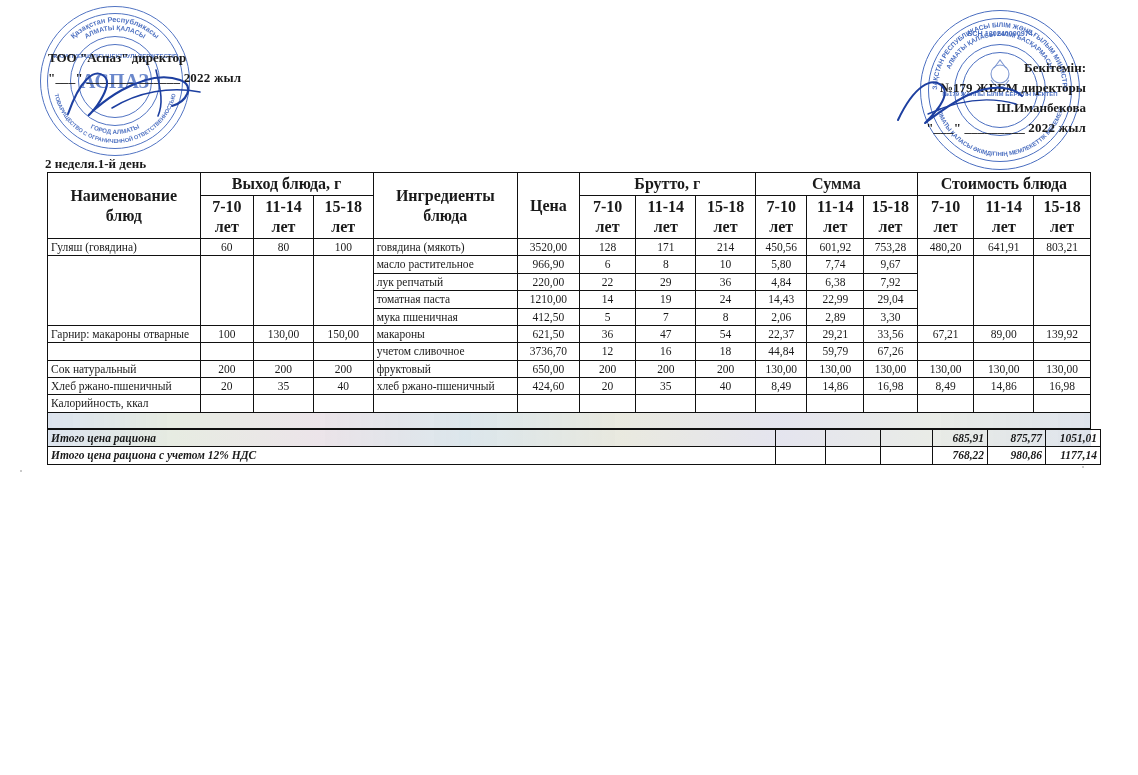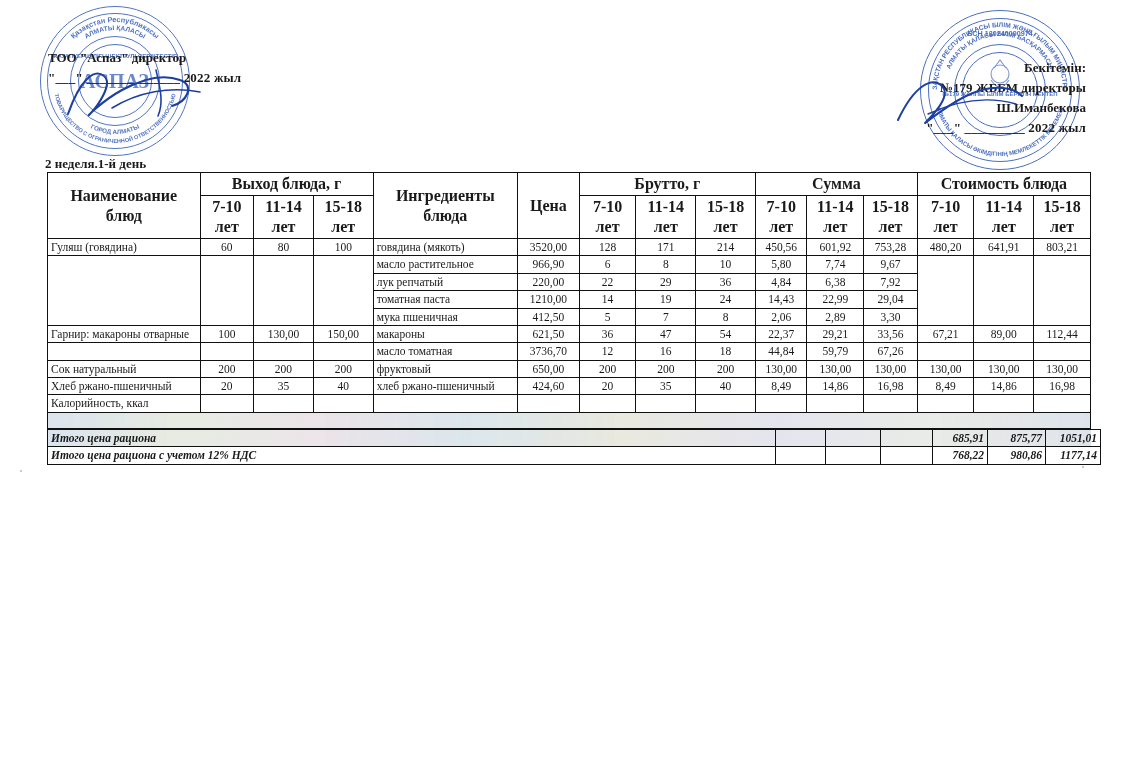--- a/index.html
+++ b/index.html
@@ -389,28 +389,28 @@
           <td class="l">макароны</td>
           <td class="c">621,50</td>
           <td class="c">36</td>
           <td class="c">47</td>
           <td class="c">54</td>
           <td class="c">22,37</td>
           <td class="c">29,21</td>
           <td class="c">33,56</td>
           <td class="c">67,21</td>
           <td class="c">89,00</td>
-          <td class="c">112,44</td>
+          <td class="c">139,92</td>
         </tr>
         <tr class="row-h">
           <td class="l" style="border-top: 0px; border-bottom: 0px;"></td>
           <td class="c" style="border-top: 0px; border-bottom: 0px;"></td>
           <td class="c" style="border-top: 0px; border-bottom: 0px;"></td>
           <td class="c" style="border-top: 0px; border-bottom: 0px;"></td>
-          <td class="l">масло томатная</td>
+          <td class="l">учетом сливочное</td>
           <td class="c">3736,70</td>
           <td class="c">12</td>
           <td class="c">16</td>
           <td class="c">18</td>
           <td class="c">44,84</td>
           <td class="c">59,79</td>
           <td class="c">67,26</td>
           <td class="c" style="border-top: 0px; border-bottom: 0px;"></td>
           <td class="c" style="border-top: 0px; border-bottom: 0px;"></td>
           <td class="c" style="border-top: 0px; border-bottom: 0px;"></td>

